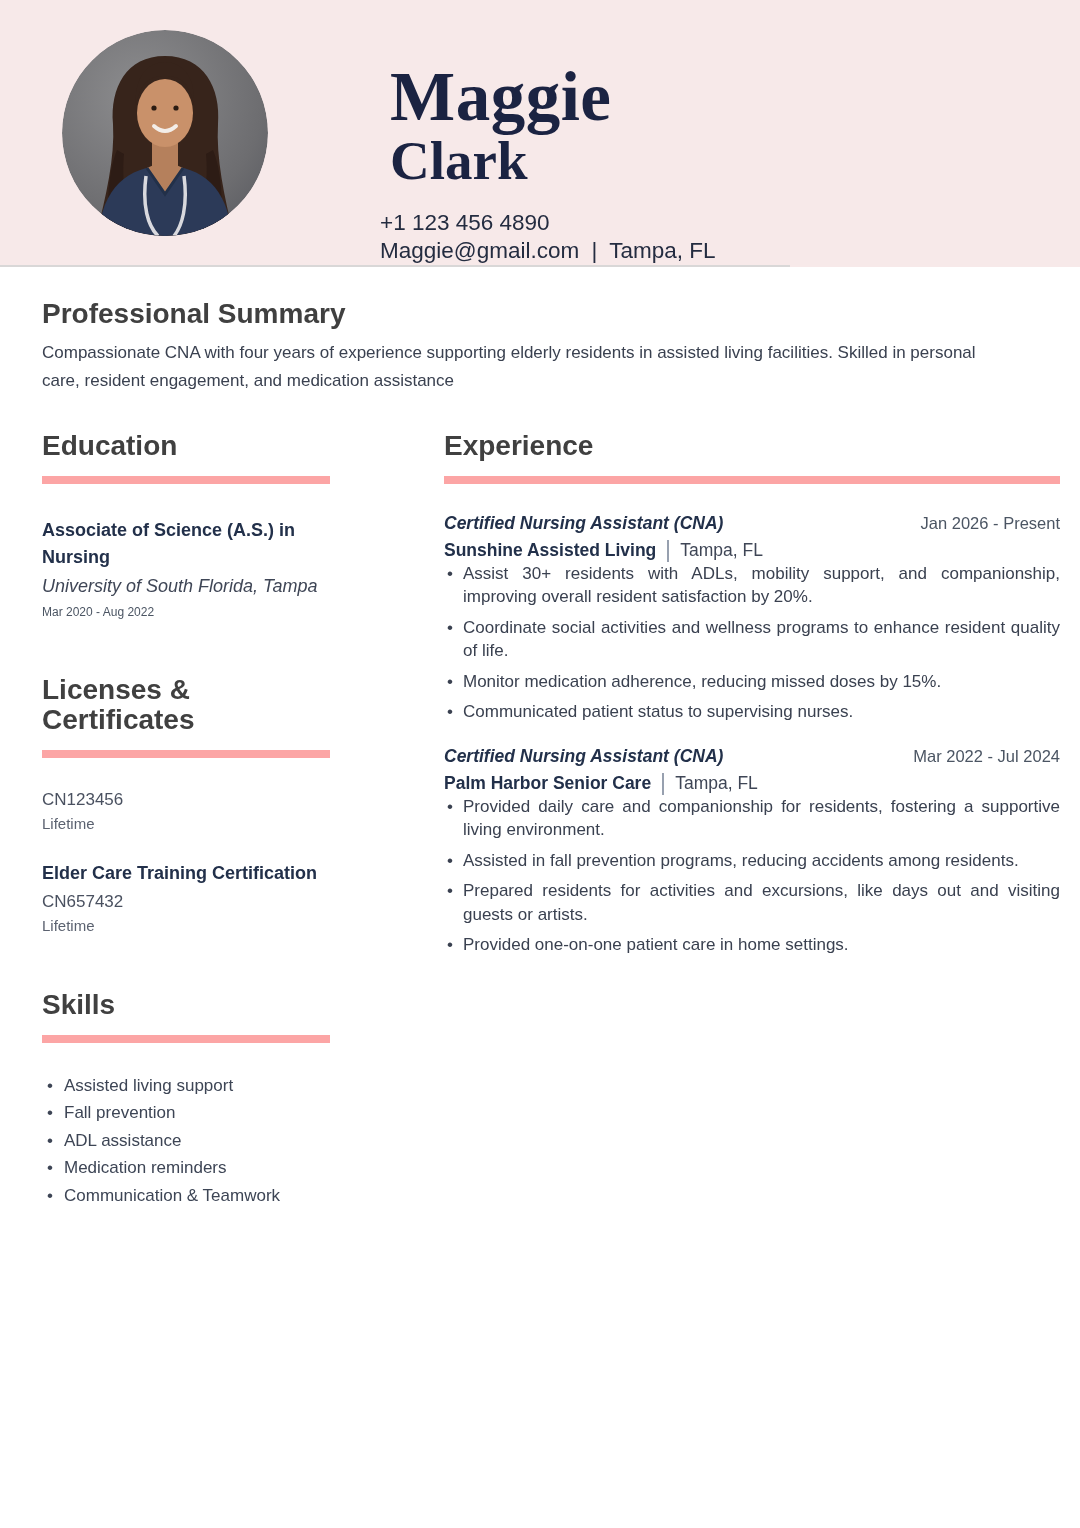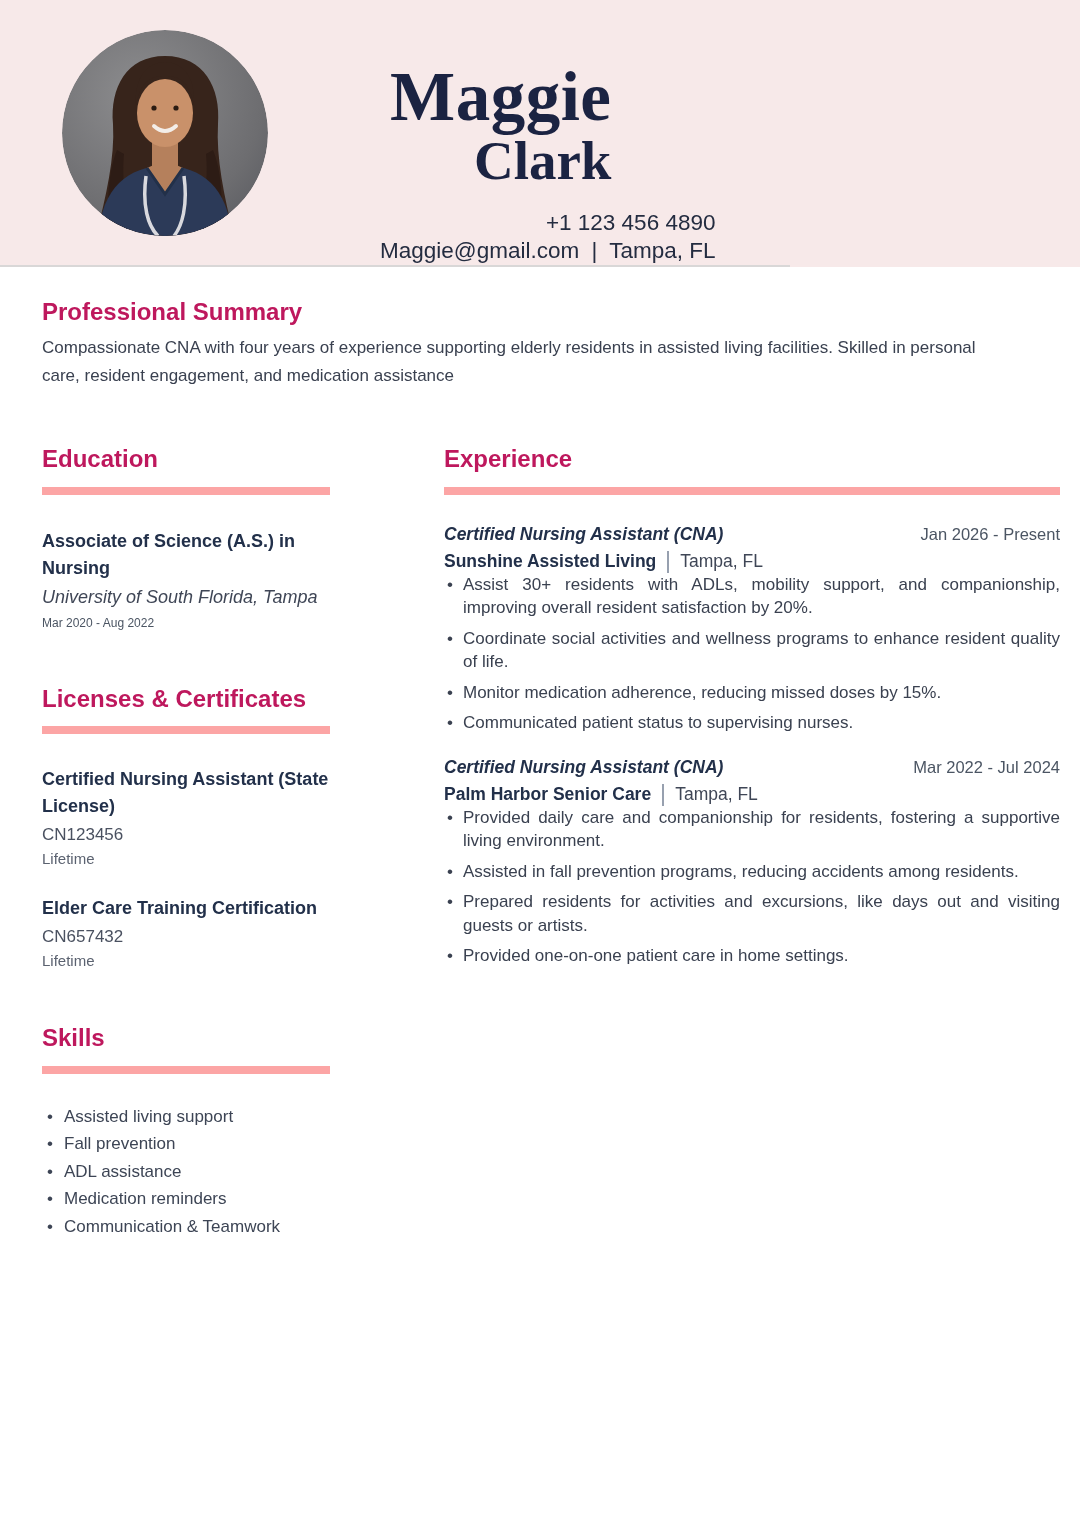--- a/index.html
+++ b/index.html
@@ -11,21 +11,20 @@
     position:relative;
     overflow:hidden;
   }
   .page { width:1080px; height:1528px; background:#ffffff; }
 
   
   .header {
     position:relative;
     height:267px;
     background:#f7e9e9;
-    text-align:right;
   }
   .avatar {
     position:absolute; left:62px; top:30px;
     width:206px; height:206px;
     border-radius:50%;
     overflow:hidden;
   }
   .avatar svg { display:block; }
   .name-block {
     position:absolute; left:390px; top:64px;
@@ -43,24 +42,23 @@
   .header-edge {
     position:absolute; left:0; bottom:0;
     width:790px; height:2px;
     background:#d9d7d7;
   }
 
   
   .main { padding:0 20px 0 42px; }
 
   .section-title {
-    font-size:24px; font-weight:700;
-    color:#be185d;
+    font-size:28px; font-weight:700;
+    color:#404040;
     line-height:1.1;
-    margin-top:20px;
   }
   .underlined {
     padding-bottom:14px;
     border-bottom:8px solid #fca5a5;
   }
 
   .summary { margin-top:32px; }
   .summary-text {
     margin-top:9px;
     font-size:17px; line-height:28px;
@@ -216,21 +214,20 @@
             <div class="edu-degree">Associate of Science (A.S.) in Nursing</div>
             <div class="edu-school">University of South Florida, Tampa</div>
             <div class="edu-dates">Mar 2020 - Aug 2022</div>
           </div>
         </section>
 
         <section class="col-section">
           <h2 class="section-title underlined">Licenses &amp; Certificates</h2>
 
           <div class="lic-entry">
-            <div class="lic-name">Certified Nursing Assistant (State License)</div>
             <div class="lic-number">CN123456</div>
             <div class="lic-valid">Lifetime</div>
           </div>
 
           <div class="lic-entry">
             <div class="lic-name">Elder Care Training Certification</div>
             <div class="lic-number">CN657432</div>
             <div class="lic-valid">Lifetime</div>
           </div>
         </section>

